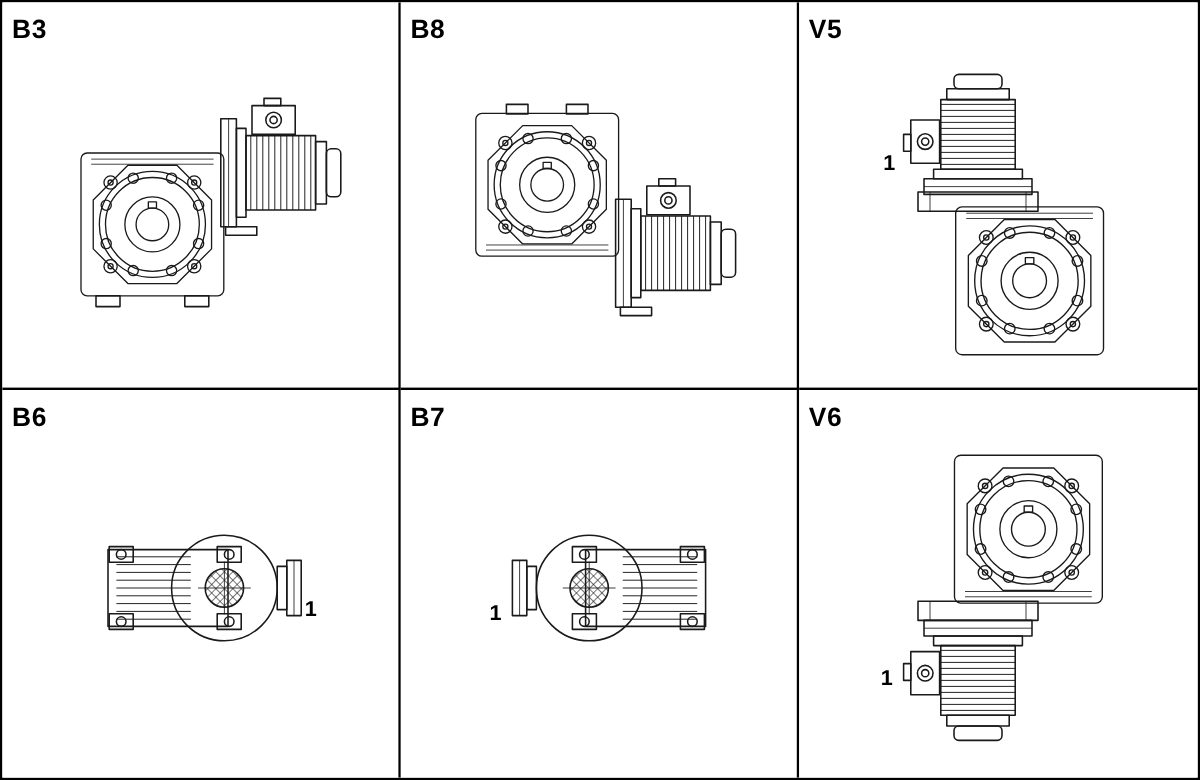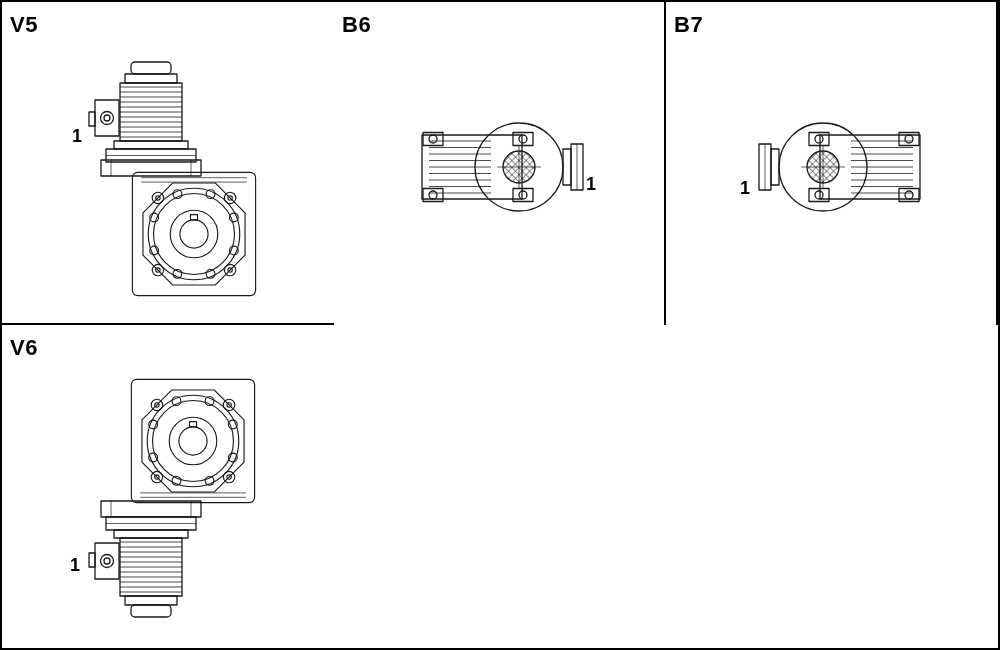--- a/index.html
+++ b/index.html
@@ -100,21 +100,57 @@
         <circle cx="4" cy="28" r="4"></circle>
       <rect x="44" y="-18" width="8" height="36"></rect>
       <rect x="52" y="-23" width="12" height="46"></rect>
       <line x1="58" y1="-23" x2="58" y2="23" class="thin"></line>
     </g>
   </defs>
 </svg>
 
 <div class="sheet">
 
-
+  <div class="panel br bb">
+    <span class="plabel">B3</span>
+    <svg width="333" height="325" viewBox="0 0 333 325">
+      <g class="draw">
+        <g>
+          <g transform="translate(125,185)">
+            <use href="#gearhouse" transform="scale(0.85)"></use>
+            <use href="#face" transform="scale(0.85)"></use>
+            <rect x="-47" y="59.5" width="20" height="9"></rect>
+            <rect x="27" y="59.5" width="20" height="9"></rect>
+          </g>
+        </g>
+        <g transform="translate(182,142)">
+          <use href="#motor-h"></use>
+          <rect x="4" y="45" width="26" height="7"></rect>
+        </g>
+      </g>
+    </svg>
+  </div>
+
+  <div class="panel br bb">
+    <span class="plabel">B8</span>
+    <svg width="333" height="325" viewBox="0 0 333 325">
+      <g class="draw">
+        <g transform="translate(122,152)">
+          <use href="#gearhouse" transform="scale(0.85,-0.85)"></use>
+          <use href="#face" transform="scale(0.85)"></use>
+          <rect x="-34" y="-67" width="18" height="8"></rect>
+          <rect x="16" y="-67" width="18" height="8"></rect>
+        </g>
+        <g transform="translate(179,209)">
+          <use href="#motor-h"></use>
+          <rect x="4" y="45" width="26" height="7"></rect>
+        </g>
+      </g>
+    </svg>
+  </div>
 
   <div class="panel bb">
     <span class="plabel">V5</span>
     <span class="marker" style="left:70px; top:124px;">1</span>
     <svg width="333" height="325" viewBox="0 0 333 325">
       <g class="draw">
         <g transform="translate(149,160) rotate(-90)">
           <use href="#motor-h"></use>
         </g>
         <g>

